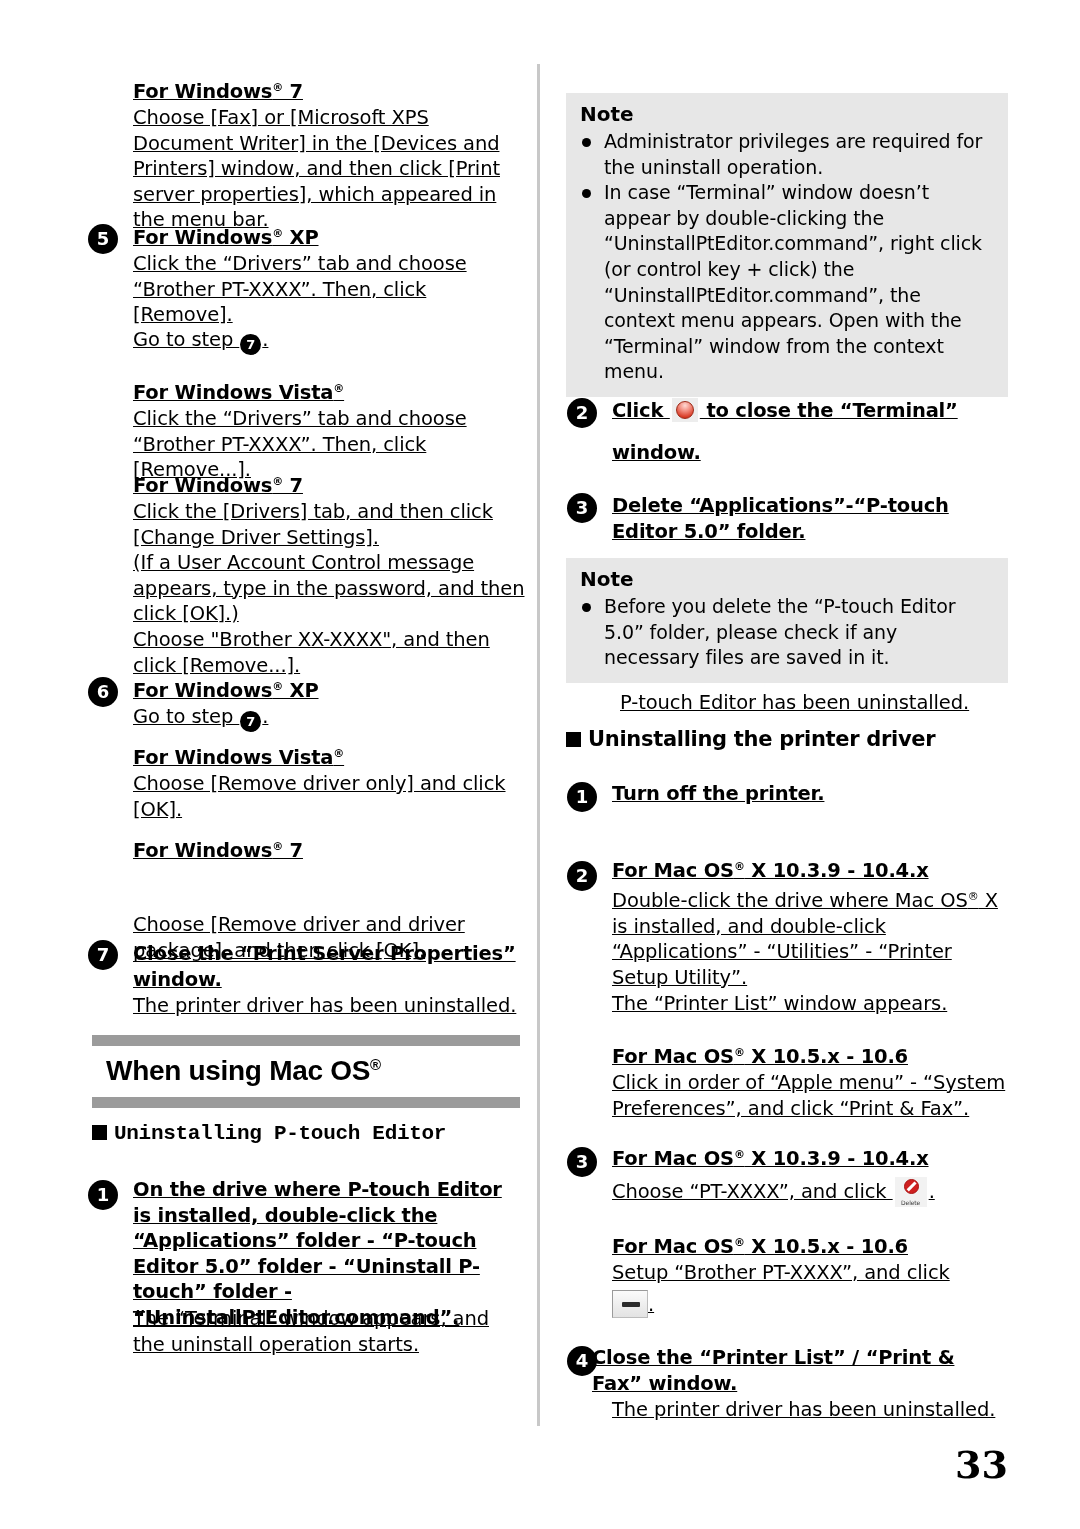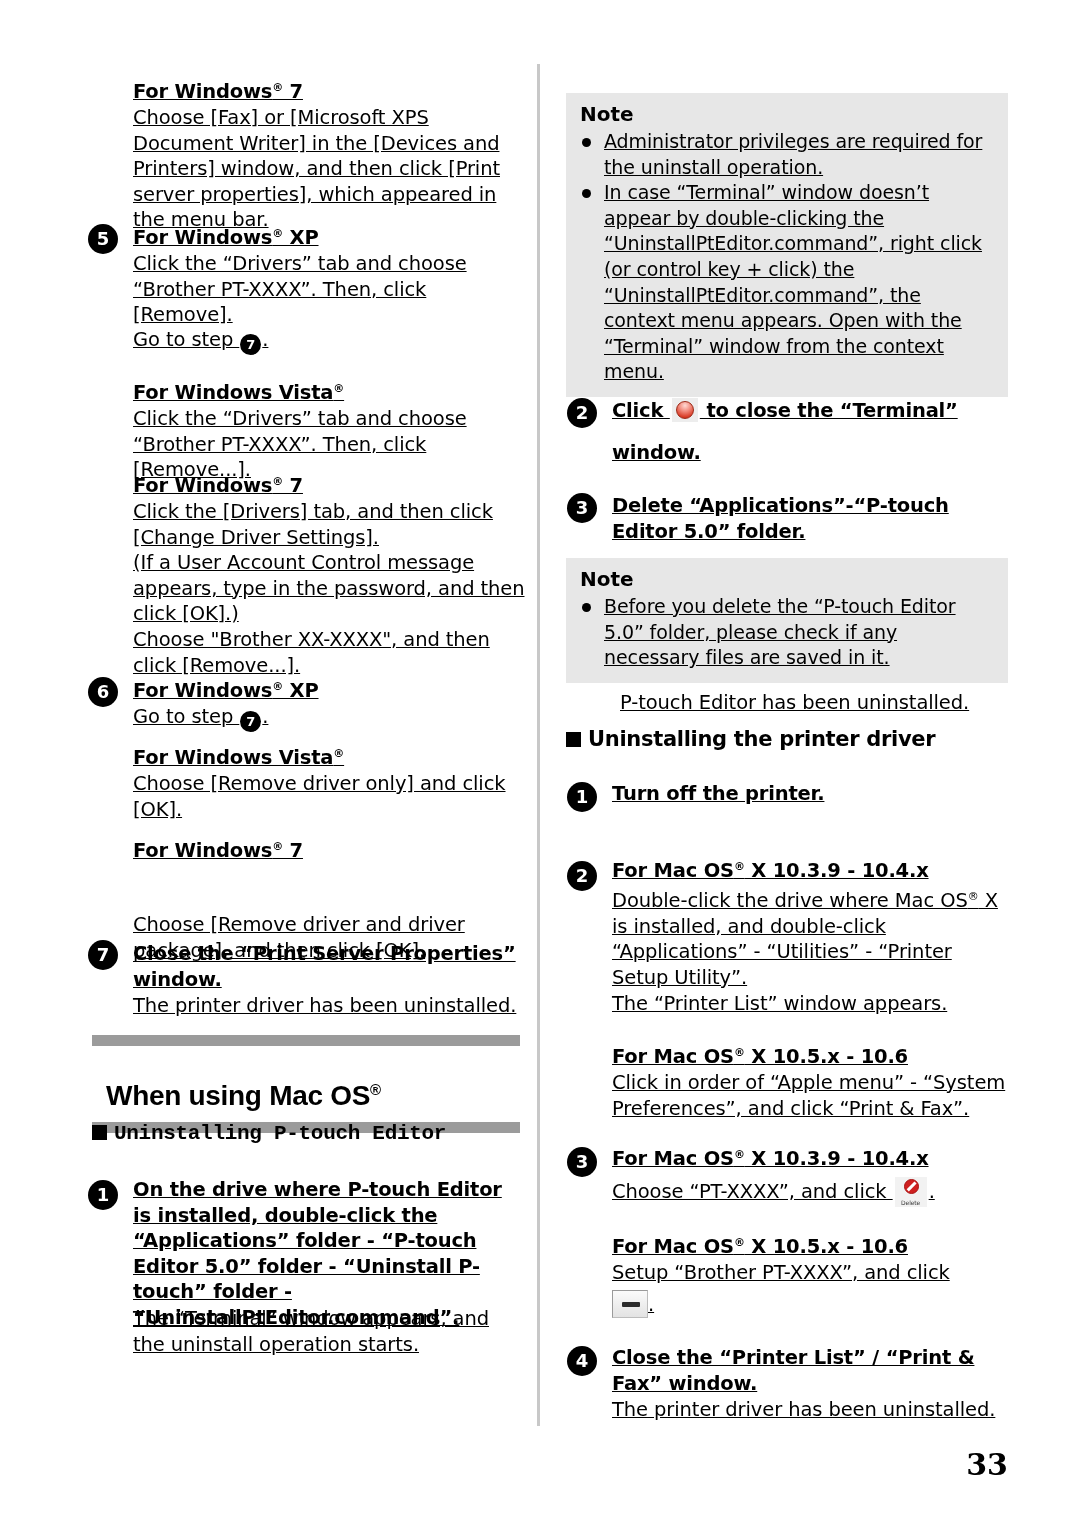--- a/index.html
+++ b/index.html
@@ -66,21 +66,20 @@
     line-height: 25px;
     padding: 9px 0 2px 14px;
   }
   .note-list { margin: 0; padding: 0 14px 12px 14px; list-style: none; }
   .note-list li {
     position: relative;
     padding-left: 24px;
     font-size: 19px;
     line-height: 25.6px;
     letter-spacing: -0.1px;
-    text-decoration: underline;
   }
   .note-list li .dot {
     position: absolute;
     left: 2px;
     top: 9px;
     width: 9px;
     height: 9px;
     border-radius: 50%;
     background: #000;
   }
@@ -105,21 +104,20 @@
   
   .banner-wrap { position: absolute; left: 92px; top: 1035px; width: 428px; }
   .banner-bar { height: 11px; background: #9b9b9b; }
   .banner-title {
     font-family: "Liberation Sans", sans-serif;
     font-weight: bold;
     font-size: 28px;
     line-height: 40px;
     padding: 5px 0 6px 14px;
     letter-spacing: -0.3px;
-    margin-top: 25px;
   }
   .banner-title .reg { font-size: 15px; vertical-align: super; line-height: 0; }
 
   
   .icon-close-btn {
     display: inline-block;
     width: 26px;
     height: 24px;
     background: #ededed;
     vertical-align: -5px;
@@ -207,21 +205,21 @@
     margin: 0 1px;
   }
 
   
   .page-num {
     position: absolute;
     right: 72px;
     top: 1448px;
     font-family: "DejaVu Serif", serif;
     font-weight: bold;
-    font-size: 30px;
+    font-size: 38px;
     line-height: 34px;
   }
 </style>
 </head>
 <body>
 
 <div class="page">
 
   <div class="divider"></div>
 
@@ -350,18 +348,18 @@
     <span>For Mac OS</span><span class="reg">®</span><span> X 10.5.x - 10.6</span>
   </div>
   <div class="blk body-text" style="left:612px; top:1260px; width:396px;">
     <span>Setup “Brother PT-XXXX”, and click</span>
   </div>
   <div class="blk body-text" style="left:612px; top:1290px; width:396px;">
     <span class="icon-minus-btn"></span><span>.</span>
   </div>
 
   <div class="step-num" style="left:567px; top:1346px;">4</div>
-  <div class="blk head-bold" style="left:612px; top:1345px; width:396px;">Close the “Printer List” / “Print &amp; Fax” window.</div>
+  <div class="blk head-bold" style="left:592px; top:1345px; width:396px;">Close the “Printer List” / “Print &amp; Fax” window.</div>
   <div class="blk body-text" style="left:612px; top:1397px; width:396px;">The printer driver has been uninstalled.</div>
 
   <div class="page-num">33</div>
 
 </div>
 
 </body></html>

